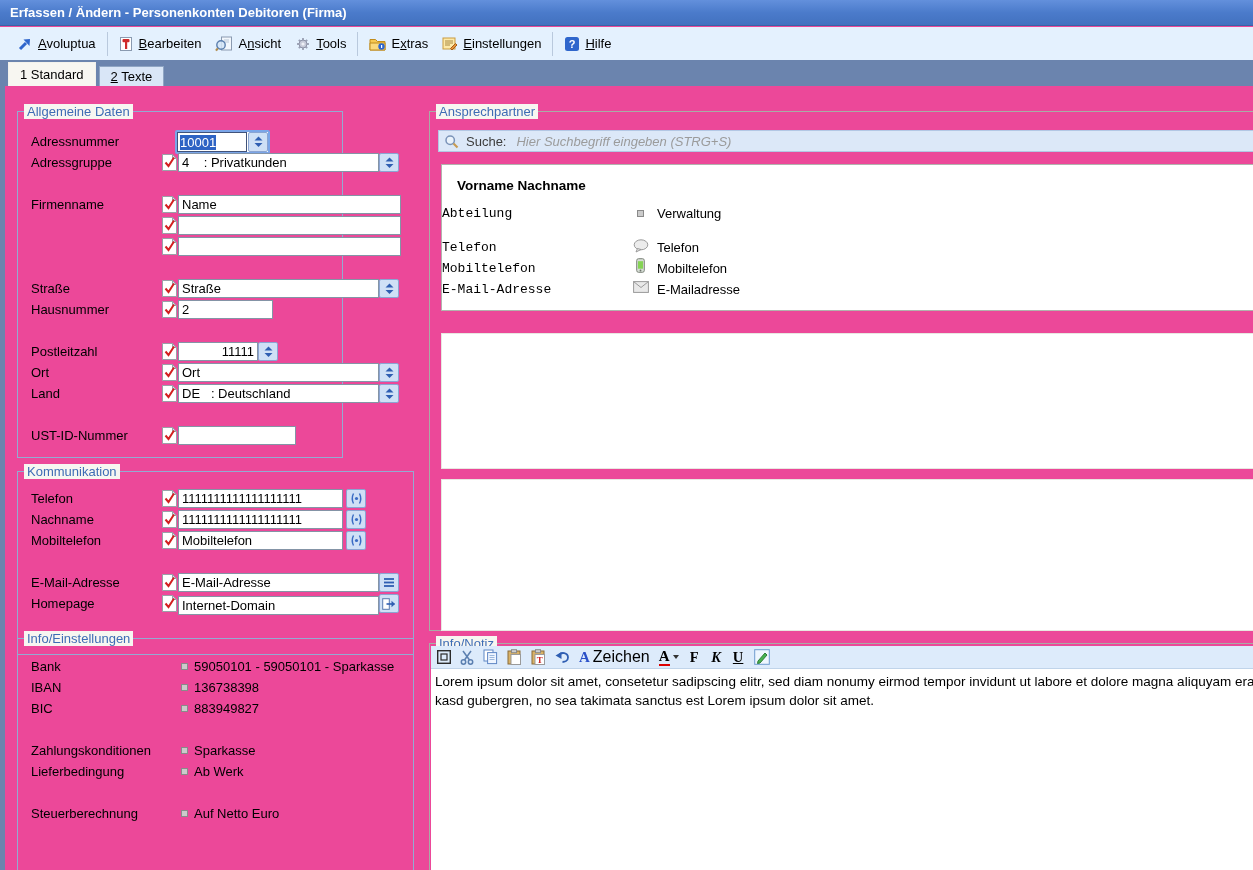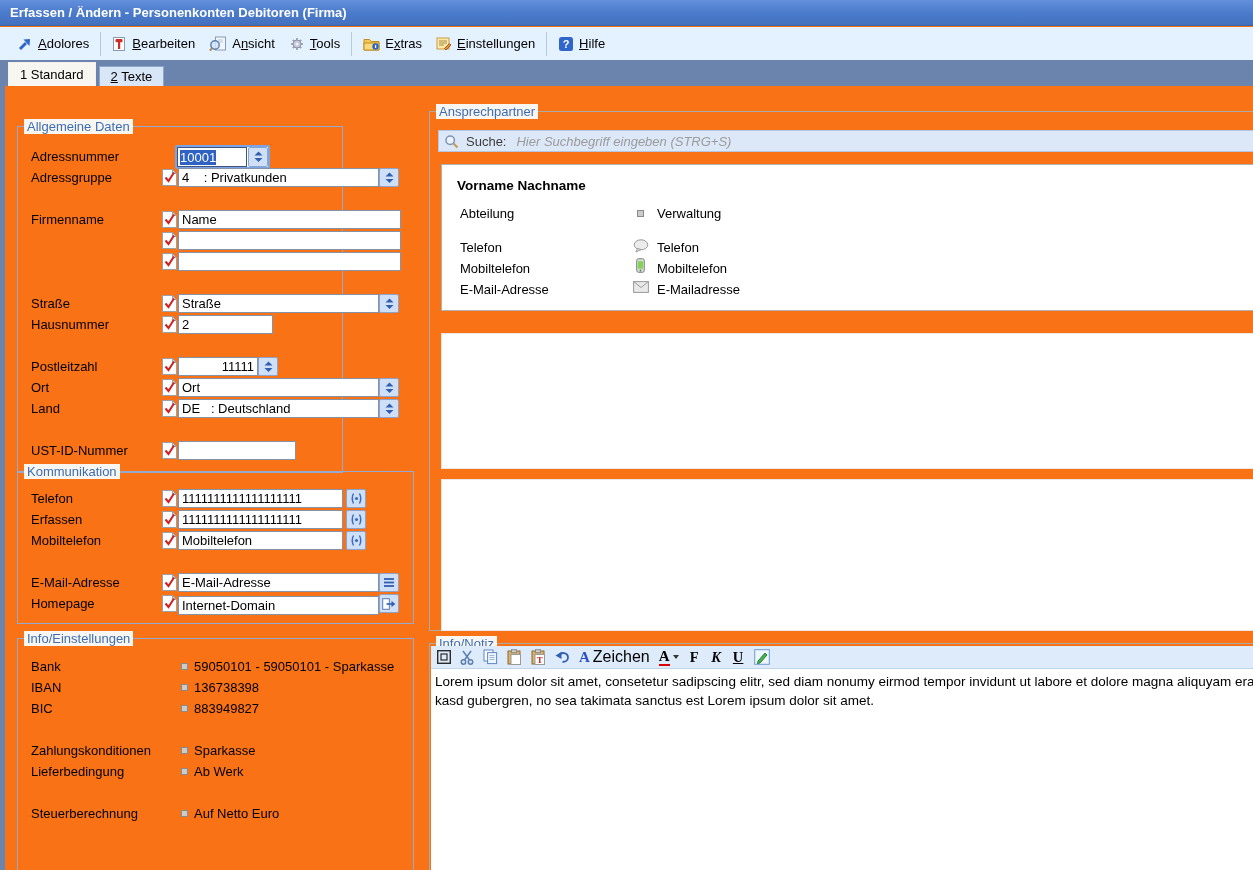--- a/index.html
+++ b/index.html
@@ -1,18 +1,18 @@
 <!DOCTYPE html>
 <html><head>
 <meta charset="utf-8">
 <style>
   * { box-sizing: border-box; }
   html,body { margin:0; padding:0; }
   #app { position:relative; width:1253px; height:870px; overflow:hidden;
-         background:#f97316; font-family:"Liberation Sans",sans-serif;
+         background:#ec4899; font-family:"Liberation Sans",sans-serif;
          font-size:13px; color:#000; }
 
   .titlebar { position:absolute; top:0; left:0; width:100%; height:26px;
     background:linear-gradient(180deg,#6390dc 0%,#4b7bcb 50%,#4271bf 100%);
     border-bottom:1px solid #3a62a5; color:#fff; font-weight:bold;
     display:flex; align-items:center; padding-left:10px; }
 
   .menubar { position:absolute; top:27px; left:0; width:100%; height:33px;
     background:#e4f1fe; display:flex; align-items:center; padding-left:10px; }
   .mi { display:flex; align-items:center; gap:5px; padding:5px 7px; cursor:default; white-space:nowrap; }
@@ -51,21 +51,21 @@
   .val { position:absolute; left:176px; white-space:pre; }
 
   .searchbar { position:absolute; left:8px; top:18px; width:1352px; height:22px;
     background:#dce8f8; border:1px solid #b3c7e4; display:flex; align-items:center; padding-left:5px; }
   .slabel { margin-left:7px; color:#3c3c3c; }
   .sph { margin-left:10px; font-style:italic; color:#9b9b9b; }
 
   .card { position:absolute; left:11px; top:52px; width:1340px; height:147px;
           background:#fff; border:1px solid #b2b2ad; }
   .cname { position:absolute; left:15px; top:13px; font-weight:bold; font-size:13.5px; }
-  .clbl { position:absolute; left:18px; }
+  .clbl { position:absolute; left:0;font-family:Liberation Mono, monospace; }
   .cico { position:absolute; left:190px; width:17px; display:flex; justify-content:center; }
   .cval { position:absolute; left:215px; }
 
   .wblock { position:absolute; left:11px; width:1340px; background:#fff; border:1px solid #e8e7e1; }
 
   .etb { position:absolute; left:1px; top:2px; width:1367px; height:23px; background:#ddebfb;
     border-bottom:1px solid #c0d4ea; display:flex; align-items:center; gap:9px; padding-left:6px; }
   .tbtn { display:flex; align-items:center; justify-content:center; min-width:13px; height:19px; cursor:default; }
   .zgrp { gap:3px; }
   .zeichen { font-size:16px; }
@@ -93,21 +93,21 @@
   </div>
 
   <div class="menubar">
     <div class="mi">
       <span class="ico">
           <svg width="16" height="16" viewBox="0 0 16 16">
             <path d="M3 13 L9 7" stroke="#2f66cc" stroke-width="3"></path>
             <path d="M6.5 3.5 L13 3 L12.5 10 Z" fill="#2f66cc"></path>
           </svg>
         </span>
-      <span><span></span><span class="key">A</span><span>dolores</span></span>
+      <span><span></span><span class="key">A</span><span>voluptua</span></span>
     </div>
     <div class="msep"></div>
     <div class="mi">
       <span class="ico">
           <svg width="15" height="16" viewBox="0 0 15 16">
             <rect x="1.5" y="1.5" width="11" height="13" fill="#fff" stroke="#8a9ab0"></rect>
             <rect x="3.5" y="3" width="7" height="3.2" rx="1" fill="#cf2b2b"></rect>
             <rect x="6" y="6" width="2.2" height="7" fill="#cf2b2b"></rect>
           </svg>
         </span>
@@ -180,21 +180,21 @@
     <div class="tab active">
       <span>1 Standard</span>
     </div>
     <div class="tab inactive">
       <span><span class="key">2</span><span> Texte</span></span>
     </div>
   </div>
 
   <div class="leftframe"></div>
 
-  <div class="fs" style="left:17px;top:126px;width:326px;height:347px">
+  <div class="fs" style="left:17px;top:111px;width:326px;height:347px">
     <span class="lg">Allgemeine Daten</span>
 
     <span class="lbl" style="top:22px">Adressnummer</span>
     <div class="focuswrap" style="left:157px;top:18px">
       <div class="tboxsel">
           <span class="sel">10001</span>
         </div>
       <div class="spin2">
           <span class="ico">
             <svg width="9" height="12" viewBox="0 0 9 12">
@@ -335,21 +335,21 @@
     <span class="chk ico" style="left:143px;top:314px">
         <svg width="15" height="17" viewBox="0 0 15 17">
           <path d="M0.5 0.5 L10.5 0.5 L14.5 4.5 L14.5 16.5 L0.5 16.5 Z" fill="#fff" stroke="#9aa0a8"></path>
           <path d="M10.5 0.5 L10.5 4.5 L14.5 4.5 Z" fill="#d5dde8" stroke="#9aa0a8"></path>
           <path d="M3.5 8.5 L6.5 12 L12 3.5" fill="none" stroke="#d21f1f" stroke-width="2"></path>
         </svg>
       </span>
     <input class="tbox" style="left: 160px; top: 314px; width: 118px;" value="">
   </div>
 
-  <div class="fs" style="left:17px;top:471px;width:397px;height:153px">
+  <div class="fs" style="left:17px;top:471px;width:397px;height:184px">
     <span class="lg">Kommunikation</span>
 
     <span class="lbl" style="top:19px">Telefon</span>
     <span class="chk ico" style="left:143px;top:17px">
         <svg width="15" height="17" viewBox="0 0 15 17">
           <path d="M0.5 0.5 L10.5 0.5 L14.5 4.5 L14.5 16.5 L0.5 16.5 Z" fill="#fff" stroke="#9aa0a8"></path>
           <path d="M10.5 0.5 L10.5 4.5 L14.5 4.5 Z" fill="#d5dde8" stroke="#9aa0a8"></path>
           <path d="M3.5 8.5 L6.5 12 L12 3.5" fill="none" stroke="#d21f1f" stroke-width="2"></path>
         </svg>
       </span>
@@ -357,21 +357,21 @@
     <div class="sbtn" style="left:328px;top:17px">
         <span class="ico">
           <svg width="13" height="13" viewBox="0 0 13 13">
             <path d="M3.5 1.5 Q1 6.5 3.5 11.5" fill="none" stroke="#3a6bc4" stroke-width="1.4"></path>
             <path d="M9.5 1.5 Q12 6.5 9.5 11.5" fill="none" stroke="#3a6bc4" stroke-width="1.4"></path>
             <circle cx="6.5" cy="6.5" r="1.6" fill="#3a6bc4"></circle>
           </svg>
         </span>
       </div>
 
-    <span class="lbl" style="top:40px">Erfassen</span>
+    <span class="lbl" style="top:40px">Nachname</span>
     <span class="chk ico" style="left:143px;top:38px">
         <svg width="15" height="17" viewBox="0 0 15 17">
           <path d="M0.5 0.5 L10.5 0.5 L14.5 4.5 L14.5 16.5 L0.5 16.5 Z" fill="#fff" stroke="#9aa0a8"></path>
           <path d="M10.5 0.5 L10.5 4.5 L14.5 4.5 Z" fill="#d5dde8" stroke="#9aa0a8"></path>
           <path d="M3.5 8.5 L6.5 12 L12 3.5" fill="none" stroke="#d21f1f" stroke-width="2"></path>
         </svg>
       </span>
     <input class="tbox" style="left: 160px; top: 38px; width: 165px;" value="1111111111111111111">
     <div class="sbtn" style="left:328px;top:38px">
         <span class="ico">

